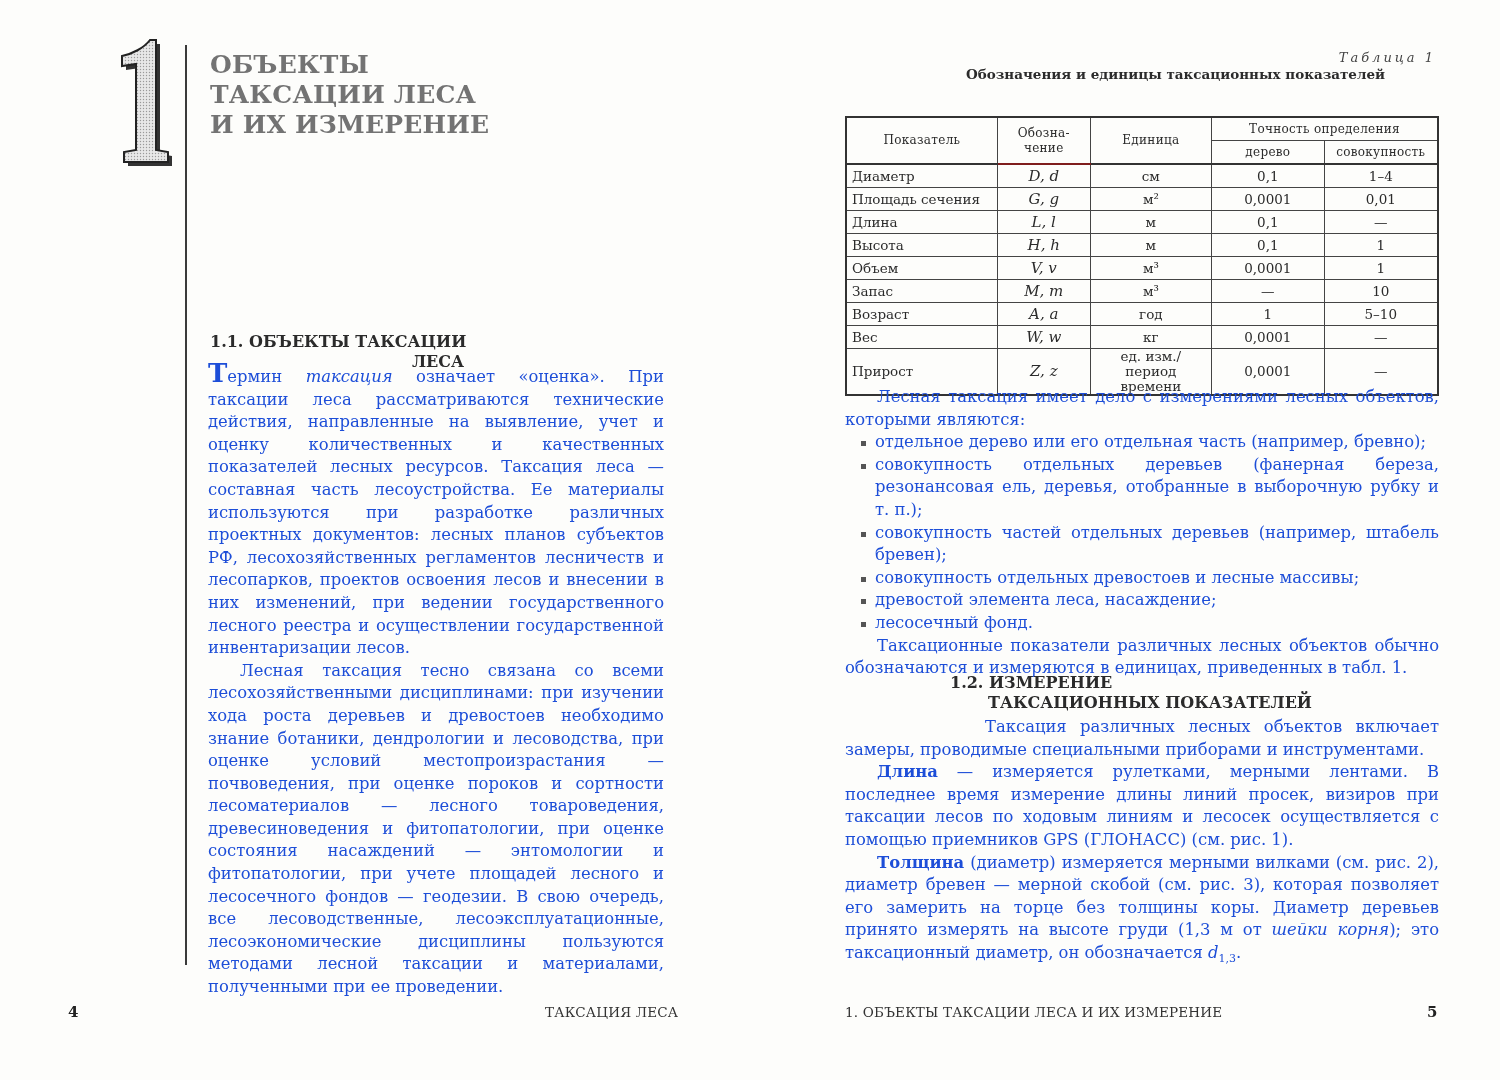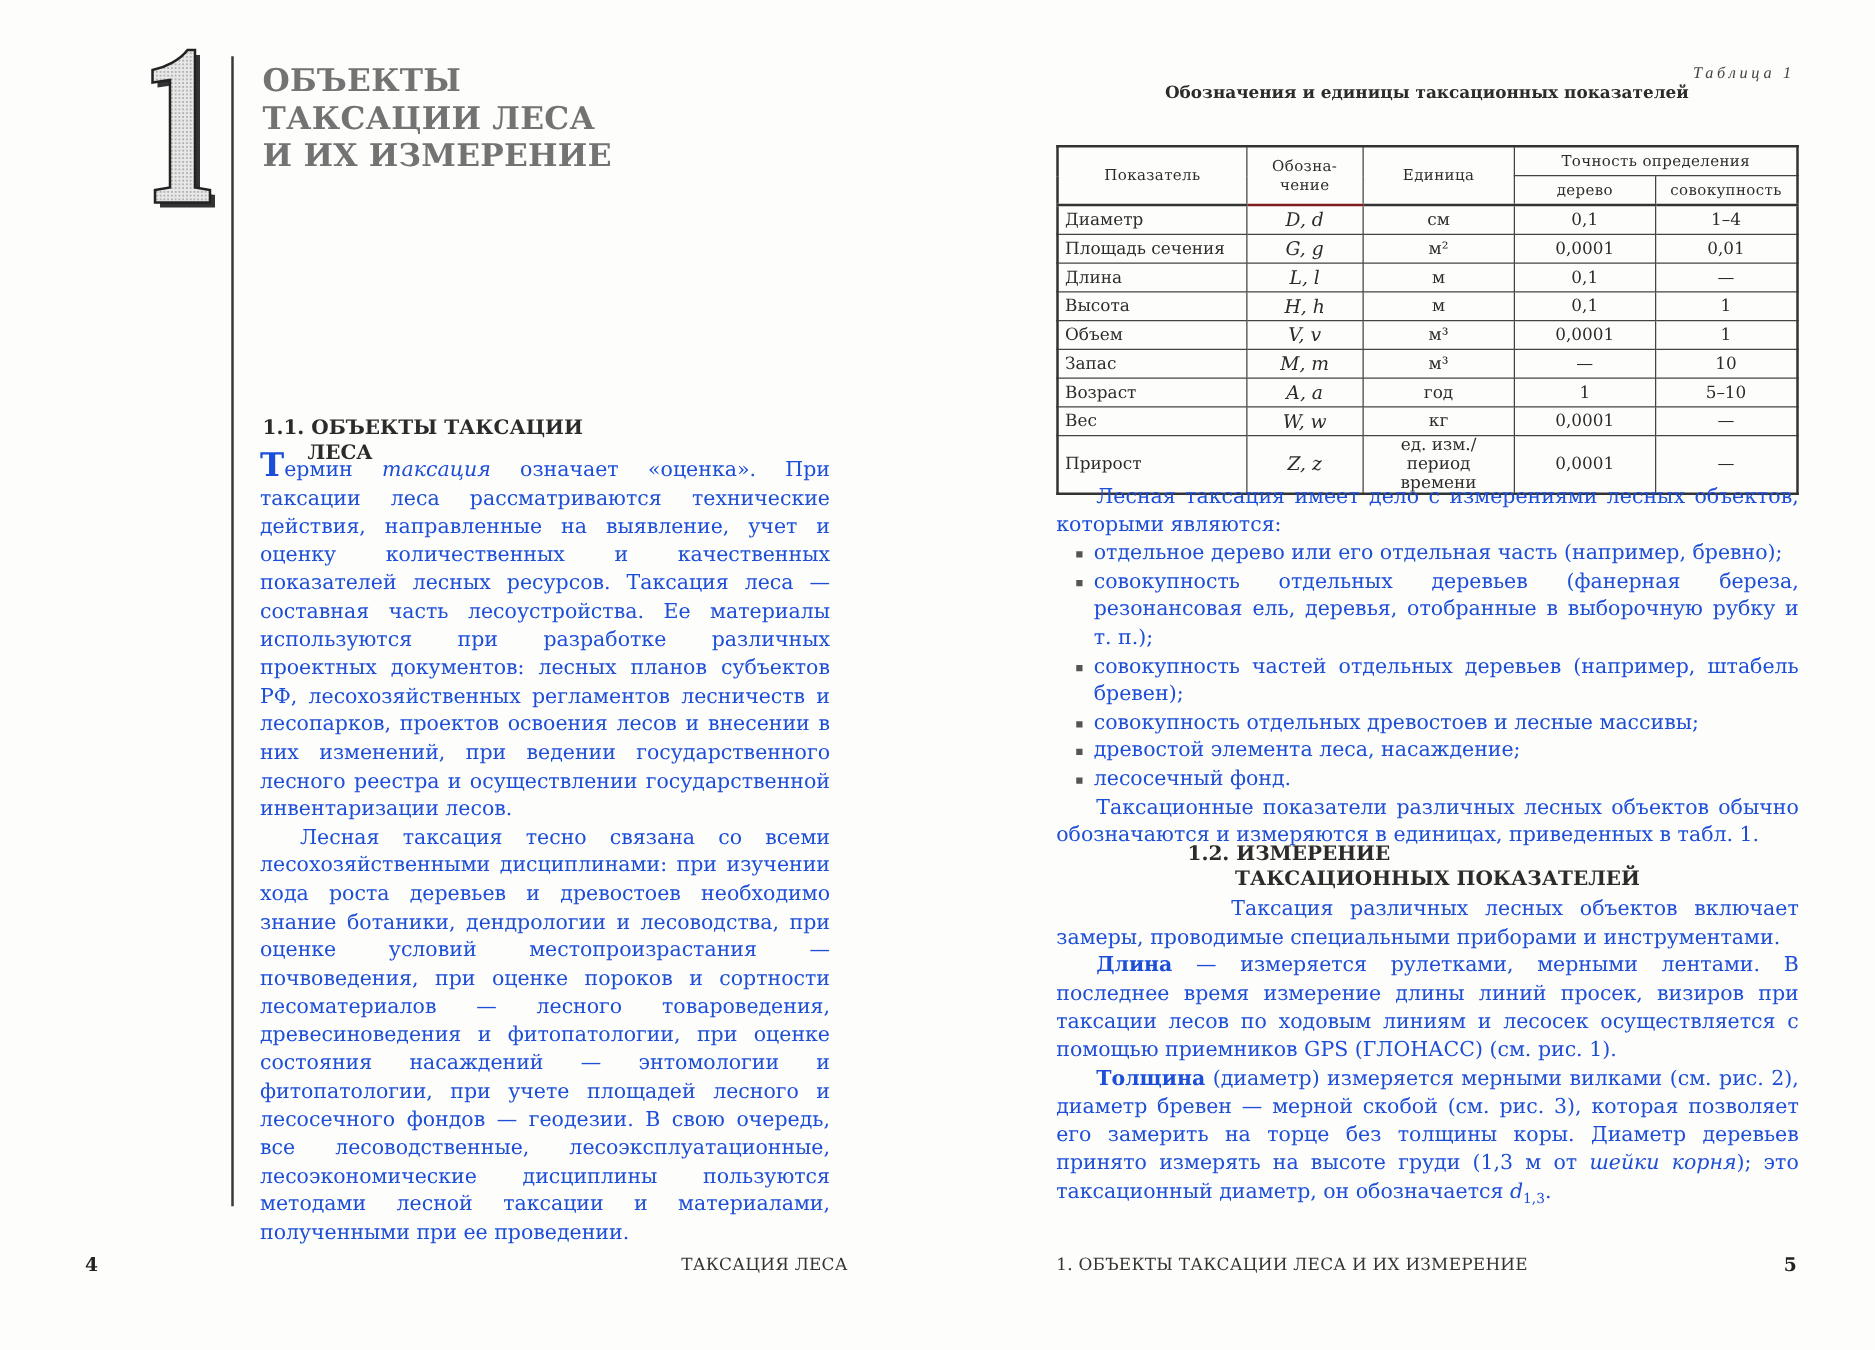--- a/index.html
+++ b/index.html
@@ -23,41 +23,41 @@
     font-family: "DejaVu Serif", serif; font-weight: bold;
     font-size: 25px; line-height: 30px; color: #737373; letter-spacing: 0.2px;
   }
   .chapter-title div { white-space: nowrap; }
 
   .sec-title {
     font-family: "DejaVu Serif", serif; font-weight: bold; font-size: 16px;
     line-height: 20px; color: #2b2b2b;
   }
   .sec11 { left: 210px; top: 304px; width: 420px; margin-top: 28px; }
-  .sec11 .l2 { padding-left: 36px; }
+  .sec11 .l2 { padding-left: 36px; text-align: center; }
 
   .body-text {
     font-family: "DejaVu Serif", serif; font-size: 16.4px; line-height: 22.6px;
     color: #1d4ed8; text-align: justify;
   }
   .body-text p { margin: 0; }
   .left-col { left: 208px; top: 363px; width: 456px; }
   .left-col .indent { text-indent: 32px; }
   .dropcap { font-size: 26px; font-weight: bold; line-height: 20px; }
 
   .folio { font-size: 15px; font-weight: bold; color: #222; }
   .running { font-size: 13.5px; color: #333; letter-spacing: 0.2px; }
 
   
   .table-label {
     left: 1290px; top: 50px; width: 146px; text-align: right;
-    font-style: italic; font-size: 13px; letter-spacing: 3px; color: #444; font-family: Liberation Serif, serif;
+    font-style: italic; font-size: 13px; letter-spacing: 3px; color: #444;
   }
   .table-caption {
-    left: 845px; top: 66px; width: 593px; text-align: center;
+    left: 879px; top: 66px; width: 593px; text-align: center;
     font-weight: bold; font-size: 13.5px; color: #2b2b2b;
   }
   table.data {
     position: absolute; left: 845px; top: 88px; width: 594px;
     border-collapse: collapse; font-size: 13.5px; color: #2b2b2b;
     border: 2px solid #333;
     margin-top: 28px;
   }
   table.data th, table.data td {
     border: 1px solid #444; padding: 0 5px; height: 22px; line-height: 15px;

